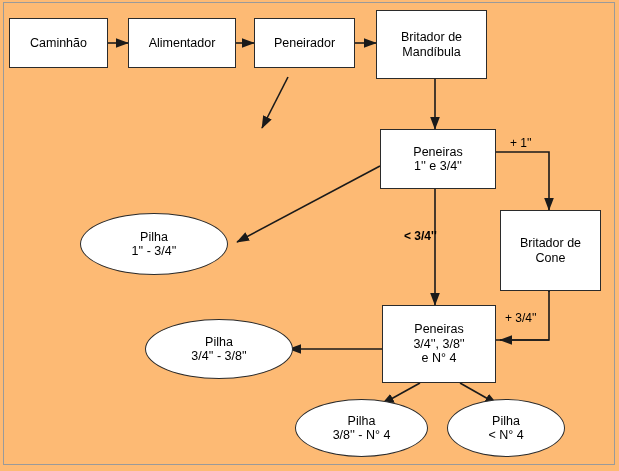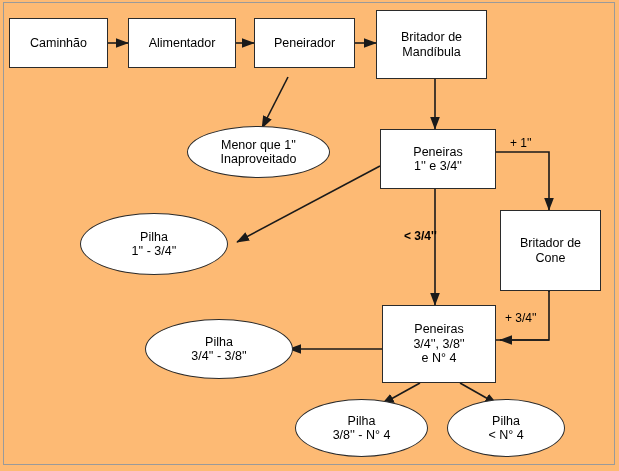--- a/index.html
+++ b/index.html
@@ -107,22 +107,20 @@
 
   <div class="node rect" style="left:9px; top:18px; width:99px; height:50px;">Caminhão</div>
 
   <div class="node rect" style="left:254px; top:18px; width:101px; height:50px;">Peneirador</div>
 
   <div class="node rect" style="left:128px; top:18px; width:108px; height:50px;">Alimentador</div>
 
   <div class="node rect" style="left:376px; top:10px; width:111px; height:69px;">Britador de
 Mandíbula</div>
 
-  <div class="node ellipse" style="left:187px; top:126px; width:143px; height:52px;">Menor que 1''
-Inaproveitado</div>
 
   <div class="node rect" style="left:380px; top:129px; width:116px; height:60px;">Peneiras
 1'' e 3/4''</div>
 
   <div class="node rect" style="left:500px; top:210px; width:101px; height:81px;">Britador de
 Cone</div>
 
   <div class="node ellipse" style="left:80px; top:213px; width:148px; height:62px;">Pilha
 1'' - 3/4''</div>
 

